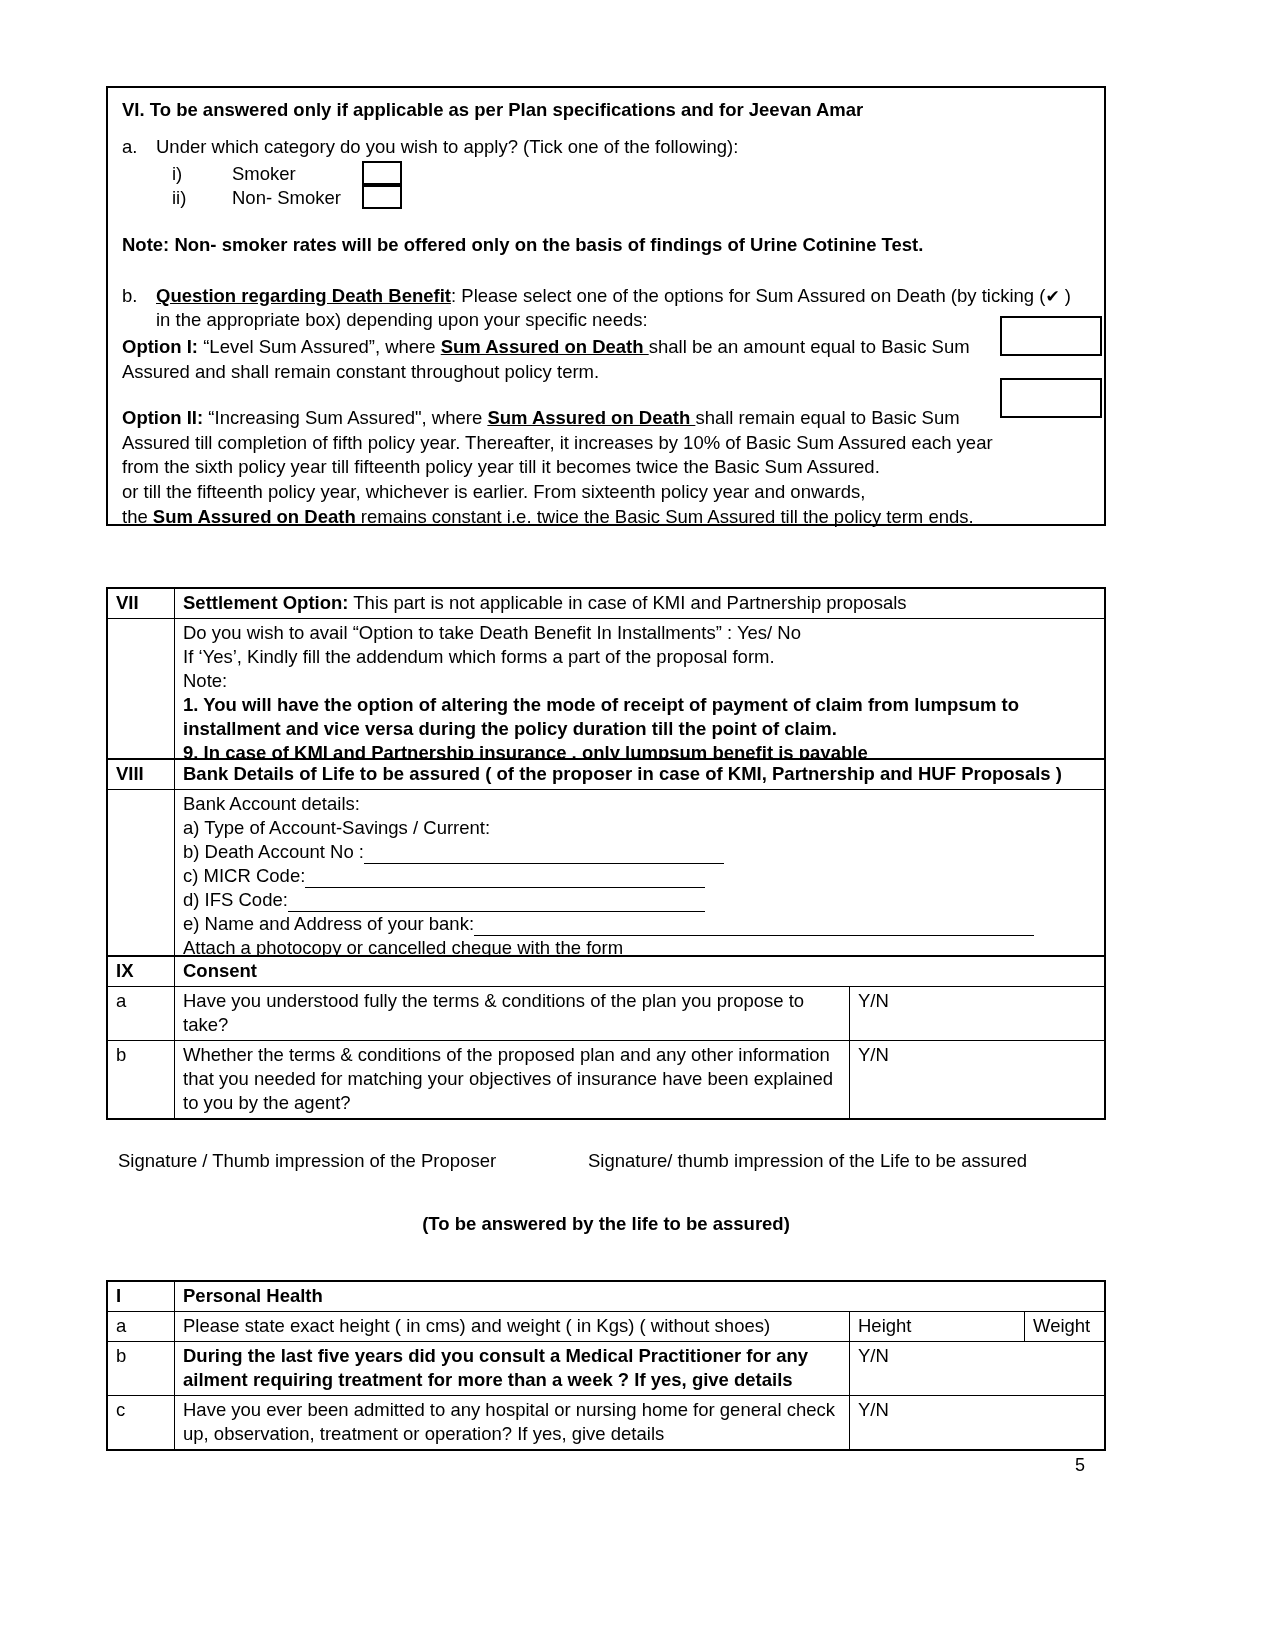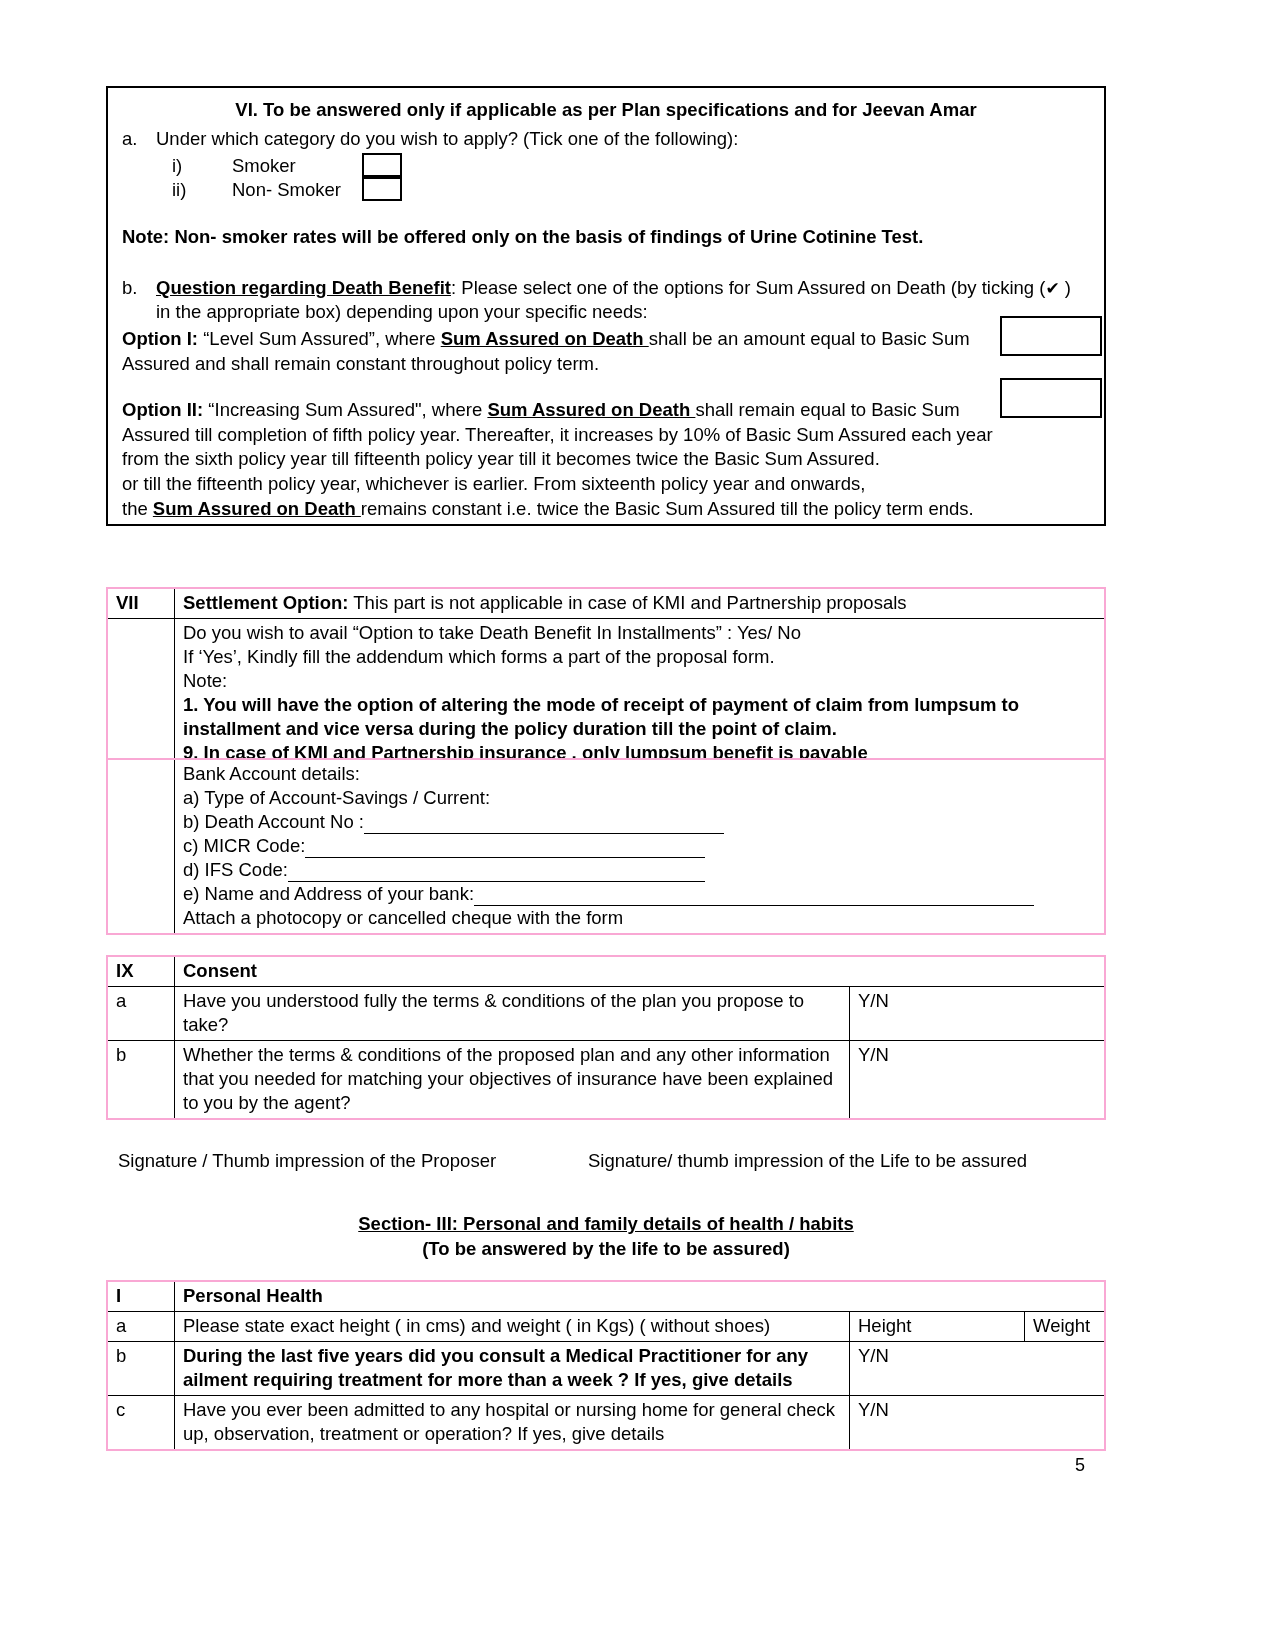--- a/index.html
+++ b/index.html
@@ -38,22 +38,21 @@
     top: 86px;
     width: 1000px;
     height: 440px;
     padding: 10px 14px 8px 14px;
     font-size: 18.5px;
     line-height: 1.33;
   }
   .vi-title {
     font-weight: bold;
     font-size: 18.5px;
-    margin: 0 0 4px 0;
-    text-align: center;
+    margin: 0 0 12px 0;
   }
   .vi-q {
     display: flex;
     margin: 0 0 2px 0;
   }
   .vi-q .marker {
     width: 34px;
     flex: 0 0 34px;
   }
   .roman-row {
@@ -113,21 +112,21 @@
     font-size: 18.5px;
     line-height: 1.3;
     background: #fff;
   }
   .tbl td {
     border: 1px solid #000;
     padding: 2px 6px 3px 8px;
     vertical-align: top;
   }
   .tbl.thickout {
-    border: 2px solid #f9a8d4;
+    border: 2px solid #000000;
   }
   .num-col { width: 52px; text-align: left; font-weight: bold; }
   .num-col-plain { width: 52px; text-align: left; font-weight: normal; }
 
   
   #section-vii { left: 106px; top: 587px; width: 1000px; }
   
   #section-viii { left: 106px; top: 758px; width: 1000px; }
   
   #section-ix { left: 106px; top: 955px; width: 1000px; }
@@ -233,20 +232,24 @@
         <div>Note:</div>
         <div class="b">1. You will have the option of altering the mode of receipt of payment of claim from lumpsum to installment and vice versa during the policy duration till the point of claim.</div>
         <div class="b">9.  In case of KMI and Partnership insurance , only lumpsum benefit is payable</div>
       </td>
     </tr>
   </tbody>
     </table>
 
   <table class="tbl thickout" id="section-viii">
     <tbody>
+        <tr>
+      <td class="num-col" style="width:52px;">VIII</td>
+      <td class="b">Bank Details of Life to be assured ( of the proposer in case of KMI, Partnership  and HUF Proposals )</td>
+    </tr>
     <tr>
       <td style="width:52px;">&nbsp;</td>
       <td>
         <div>Bank Account details:</div>
         <div><span>a) Type of Account-Savings / Current:</span></div>
         <div><span>b) Death Account No :</span><span class="fill-line" style="width:360px;"></span></div>
         <div><span>c) MICR  Code:</span><span class="fill-line" style="width:400px;"></span></div>
         <div><span>d) IFS Code:</span><span class="fill-line" style="width:417px;"></span></div>
         <div><span>e) Name and Address of your bank:</span><span class="fill-line" style="width:560px;"></span></div>
         <div>Attach a photocopy or cancelled cheque with the form</div>
@@ -273,21 +276,20 @@
     </tr>
   </tbody>
     </table>
 
   <div class="block" id="signature-row">
     <span class="sig-left">Signature / Thumb impression of the Proposer</span>
     <span class="sig-right">Signature/ thumb impression of the Life to be assured</span>
   </div>
 
   <div class="block" id="section3-heading">
-    <div class="line1">Section- III: Personal and family details of health / habits</div>
     <div class="line2">(To be answered by the life to be assured)</div>
   </div>
 
   <table class="tbl thickout" id="section-health">
     <tbody>
         <tr>
       <td class="num-col" style="width:52px;">I</td>
       <td class="b" colspan="3">Personal Health</td>
     </tr>
     <tr>

